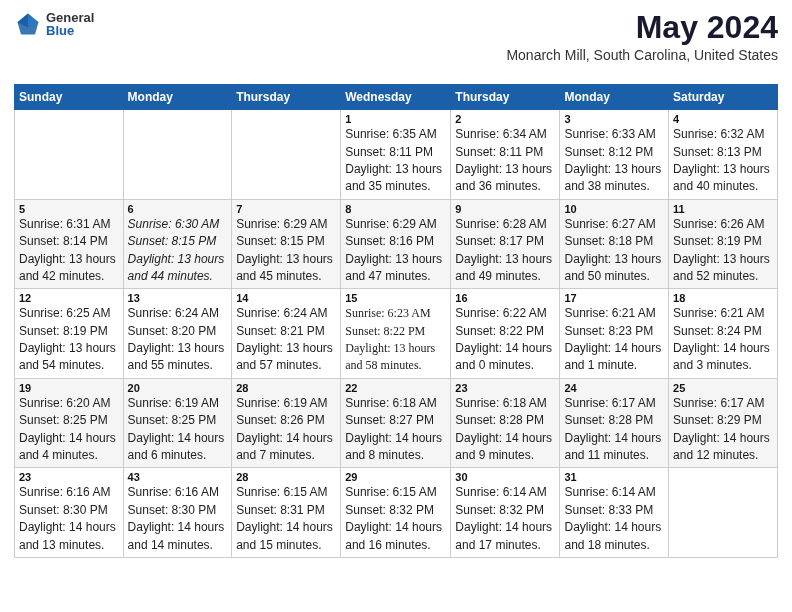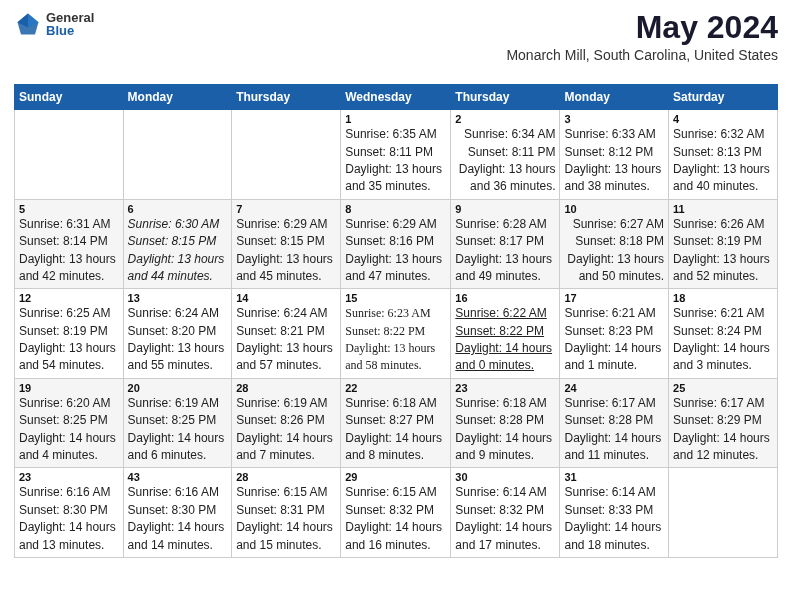--- a/index.html
+++ b/index.html
@@ -143,21 +143,21 @@
           <td class="empty-cell"></td>
           <td>
             <div class="day-num">1</div>
             <div class="day-info" style="white-space: pre-line;">Sunrise: 6:35 AM
 Sunset: 8:11 PM
 Daylight: 13 hours
 and 35 minutes.</div>
           </td>
           <td>
             <div class="day-num">2</div>
-            <div class="day-info" style="white-space: pre-line; text-align: right;">Sunrise: 6:34 AM
+            <div class="day-info" style="white-space: pre-line;">Sunrise: 6:34 AM
 Sunset: 8:11 PM
 Daylight: 13 hours
 and 36 minutes.</div>
           </td>
           <td>
             <div class="day-num">3</div>
             <div class="day-info" style="white-space: pre-line;">Sunrise: 6:33 AM
 Sunset: 8:12 PM
 Daylight: 13 hours
 and 38 minutes.</div>
@@ -201,21 +201,21 @@
           </td>
           <td>
             <div class="day-num">9</div>
             <div class="day-info" style="white-space: pre-line;">Sunrise: 6:28 AM
 Sunset: 8:17 PM
 Daylight: 13 hours
 and 49 minutes.</div>
           </td>
           <td>
             <div class="day-num">10</div>
-            <div class="day-info" style="white-space: pre-line; text-align: right;">Sunrise: 6:27 AM
+            <div class="day-info" style="white-space: pre-line;">Sunrise: 6:27 AM
 Sunset: 8:18 PM
 Daylight: 13 hours
 and 50 minutes.</div>
           </td>
           <td>
             <div class="day-num">11</div>
             <div class="day-info" style="white-space: pre-line;">Sunrise: 6:26 AM
 Sunset: 8:19 PM
 Daylight: 13 hours
 and 52 minutes.</div>
@@ -245,21 +245,21 @@
           </td>
           <td>
             <div class="day-num">15</div>
             <div class="day-info" style="white-space: pre-line; font-family: Liberation Serif, serif;">Sunrise: 6:23 AM
 Sunset: 8:22 PM
 Daylight: 13 hours
 and 58 minutes.</div>
           </td>
           <td>
             <div class="day-num">16</div>
-            <div class="day-info" style="white-space: pre-line; text-decoration: underline;">Sunrise: 6:22 AM
+            <div class="day-info" style="white-space: pre-line;">Sunrise: 6:22 AM
 Sunset: 8:22 PM
 Daylight: 14 hours
 and 0 minutes.</div>
           </td>
           <td>
             <div class="day-num">17</div>
             <div class="day-info" style="white-space: pre-line;">Sunrise: 6:21 AM
 Sunset: 8:23 PM
 Daylight: 14 hours
 and 1 minute.</div>

